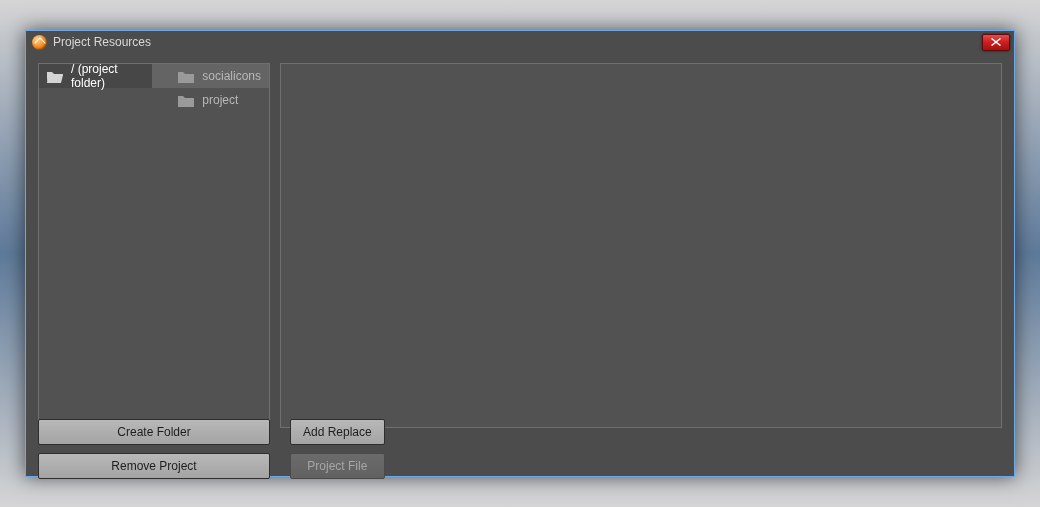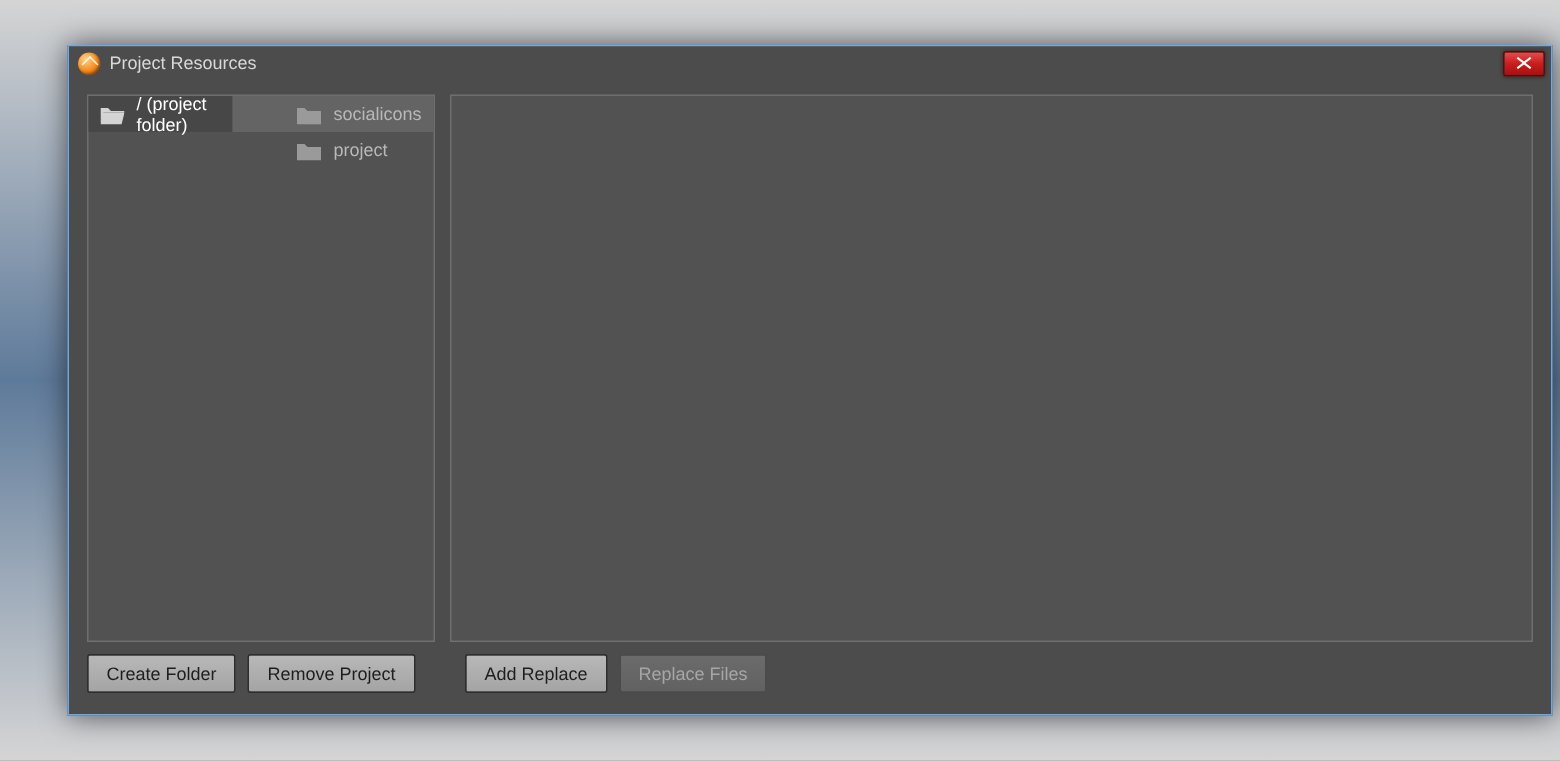--- a/index.html
+++ b/index.html
@@ -6,21 +6,21 @@
   body {
     width:1040px; height:507px;
     background: linear-gradient(to bottom, #d5d5d5 0%, #5e7a9a 50%, #d5d5d5 100%);
     padding:30px 25px;
   }
   .window {
     width:100%; height:100%;
     background:#4c4c4c;
     border:1px solid #6aa8e8;
     box-shadow:0 0 18px rgba(0,0,0,0.6);
-    display:flex; flex-direction:column;margin-left:20px;
+    display:flex; flex-direction:column;
   }
   .titlebar {
     height:22px;
     display:flex; align-items:center;
     padding:0 4px 0 6px;
     background:#4c4c4c;
     color:#d8d8d8;
     font-size:12px;
     gap:6px;
   }
@@ -55,29 +55,29 @@
   }
   .tree-pane { flex:0 0 232px; display:flex; flex-direction:row; }
   .content-pane { flex:1 1 auto; }
   .tree-item {
     display:flex; align-items:center; height:24px;
     padding:0 8px; color:#dcdcdc; font-size:12px; gap:8px;
     cursor:pointer;
   }
   .tree-item.root { background:#474747; color:#ffffff; }
   .tree-item.selected { background:#646464; color:#ffffff; }
-  .tree-item.child { padding-left:43px; color:#b8b8b8; }
+  .tree-item.child { padding-left:26px; color:#b8b8b8; }
   .tree-item.child .folder-ico path { fill:#9a9a9a; }
   .folder-ico { width:16px; height:13px; flex:0 0 auto; }
   .folder-ico path { fill:#d4d4d4; }
 
   .footer {
     height:44px; display:flex; align-items:center; padding:0 12px 10px 12px; gap:20px;
   }
-  .group { display:flex; gap:8px; }
+  .group { display:flex; gap:8px;flex-direction:column; }
   .group.left { flex:0 0 232px; }
   .group.spacer { flex:1 1 auto; }
   button.btn {
     height:26px; padding:0 12px; min-width:88px;
     border:1px solid #2e2e2e;
     background:linear-gradient(to bottom,#b8b8b8 0%,#a4a4a4 100%);
     color:#1e1e1e; font-size:12px; border-radius:2px;
     cursor:pointer;
   }
   button.btn:disabled {
@@ -126,17 +126,17 @@
     <div class="pane content-pane"></div>
   </div>
 
   <div class="footer">
     <div class="group left">
       <button class="btn">Create Folder</button>
       <button class="btn">Remove Project</button>
     </div>
     <div class="group">
       <button class="btn">Add Replace</button>
-      <button class="btn" disabled="">Replace Files</button>
+      <button class="btn" disabled="">Project File</button>
     </div>
     <div class="group spacer"></div>
   </div>
 </div>
 
 </body></html>

